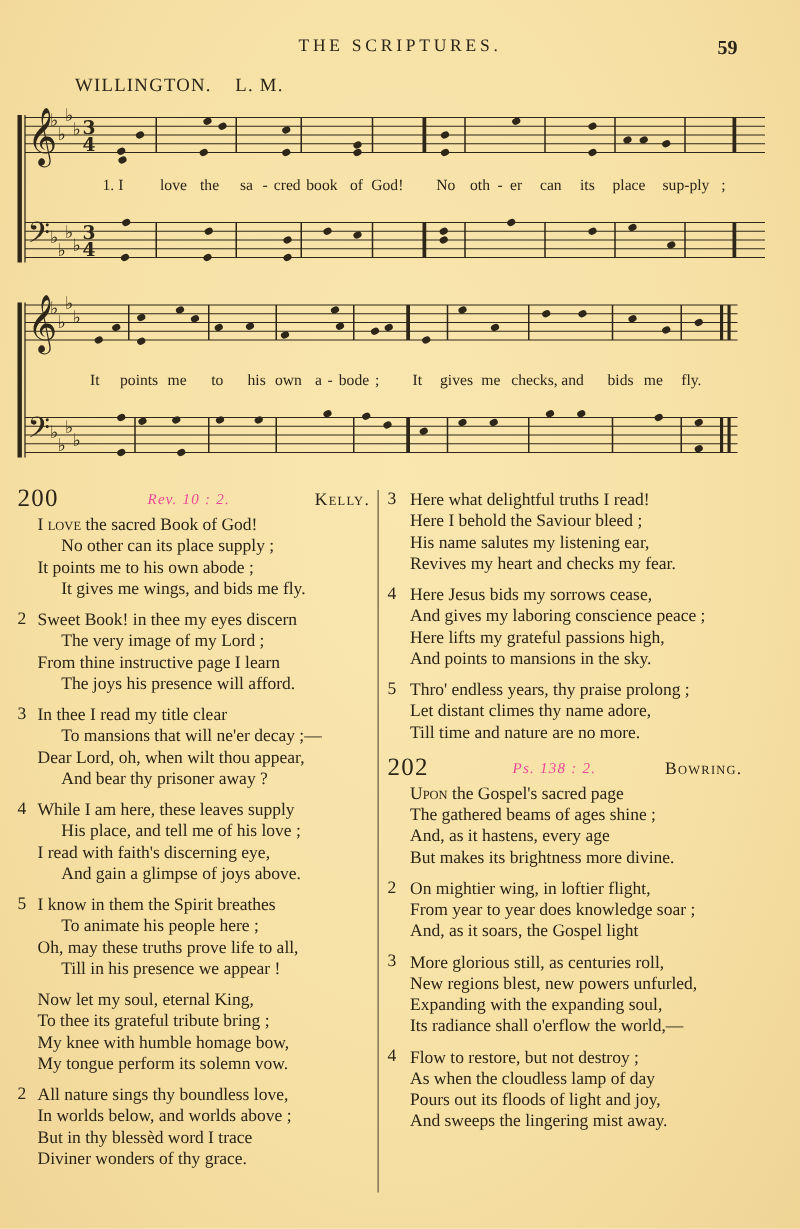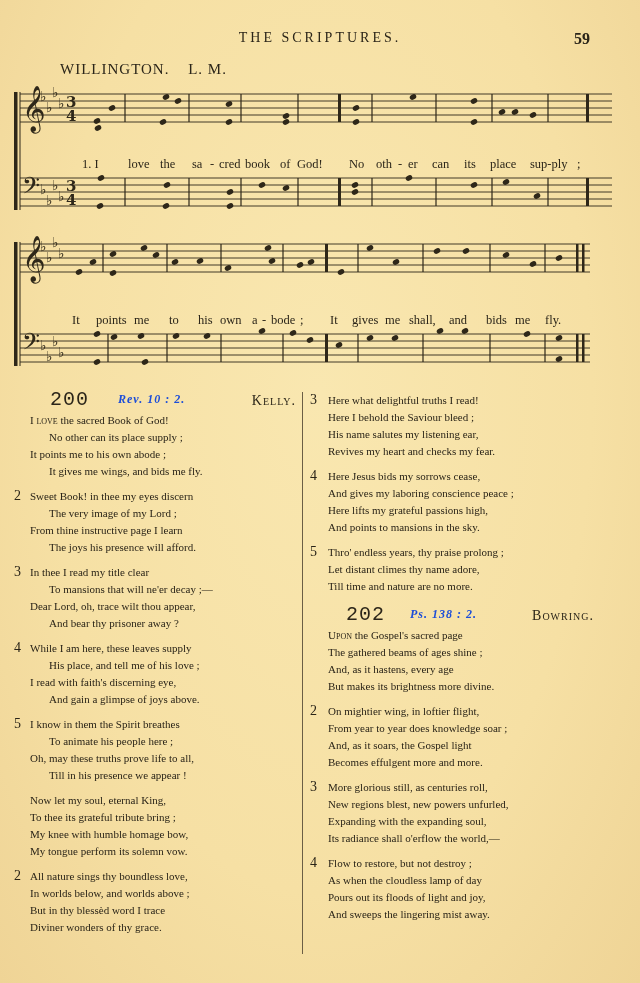--- a/index.html
+++ b/index.html
@@ -22,46 +22,46 @@
     }
     .tune-title {
       position: absolute; top: 61px; left: 60px; font-size: 15px; letter-spacing: 1px; color: #2b2519; font-family: Liberation Serif, serif;
     }
     .tune-title .meter { margin-left: 14px; }
 
     .score { position: absolute; left: 0; }
     .lyric-line {
       position: absolute; font-size: 12.5px; color: #2b2519; white-space: nowrap;
     }
-    .lyric-line span { position: absolute; top: 16px; }
+    .lyric-line span { position: absolute; top: 0; }
 
     
     .col { position: absolute; top: 388px; }
     .col-left { left: 14px; width: 284px; }
     .col-right { left: 310px; width: 316px; }
     .col-divider {
       position: absolute; left: 302px; top: 392px; width: 1px; height: 562px; background: #6b5e45;
     }
 
     .hymn-head { position: relative; height: 24px; }
     .hymn-num {
-      position: absolute; left: 0; top: 0; font-family: Liberation Mono, monospace;
-      font-size: 20px; letter-spacing: 1px; color: #2b2519; margin-left: 36px;
+      position: absolute; left: 0; top: 0; font-family: Liberation Serif, serif;
+      font-size: 20px; letter-spacing: 1px; color: #2b2519;
     }
     .hymn-ref {
-      position: absolute; left: 104px; top: 4px; font-style: italic; font-weight: bold;
-      font-size: 12px; letter-spacing: 1px; color: #1d4ed8;
+      position: absolute; left: 104px; top: 4px; font-style: italic; font-weight: normal;
+      font-size: 12px; letter-spacing: 1px; color: #ec4899;
     }
     .hymn-author {
       position: absolute; right: 2px; top: 5px; font-size: 14px; letter-spacing: 1px;
       font-variant: small-caps; color: #2b2519;
     }
     .verse { position: relative; margin-bottom: 8px; }
     .verse .num { position: absolute; left: 0; top: 0; font-size: 14px; }
-    .line { font-size: 11px; line-height: 17px; white-space: nowrap; color: #2a2418; }
+    .line { font-size: 14px; line-height: 17px; white-space: nowrap; color: #2a2418; }
     .line.l1 { padding-left: 16px; }
     .line.l2 { padding-left: 35px; }
     .line.l3 { padding-left: 16px; }
     .line.l4 { padding-left: 35px; }
     .flat .line.l1, .flat .line.l2, .flat .line.l3, .flat .line.l4 { padding-left: 16px; }
     .col-right .line.l1, .col-right .line.l2, .col-right .line.l3, .col-right .line.l4 { padding-left: 18px; }
     .sc { font-variant: small-caps; }
   </style>
 </head>
 <body>
@@ -297,21 +297,21 @@
     <span style="left:169px">to</span>
     <span style="left:198px">his</span>
     <span style="left:220px">own</span>
     <span style="left:252px">a</span>
     <span style="left:262px">-</span>
     <span style="left:271px">bode</span>
     <span style="left:300px">;</span>
     <span style="left:330px">It</span>
     <span style="left:352px">gives</span>
     <span style="left:385px">me</span>
-    <span style="left:409px">shall,</span>
+    <span style="left:409px">checks,</span>
     <span style="left:449px">and</span>
     <span style="left:486px">bids</span>
     <span style="left:515px">me</span>
     <span style="left:545px">fly.</span>
   </div>
 
   <div class="col-divider"></div>
 
   <div class="col col-left">
 
@@ -330,21 +330,21 @@
       <span class="num">2</span>
       <div class="line l1">Sweet Book! in thee my eyes discern</div>
       <div class="line l2">The very image of my Lord ;</div>
       <div class="line l3">From thine instructive page I learn</div>
       <div class="line l4">The joys his presence will afford.</div>
     </div>
     <div class="verse">
       <span class="num">3</span>
       <div class="line l1">In thee I read my title clear</div>
       <div class="line l2">To mansions that will ne'er decay ;—</div>
-      <div class="line l3">Dear Lord, oh, trace wilt thou appear,</div>
+      <div class="line l3">Dear Lord, oh, when wilt thou appear,</div>
       <div class="line l4">And bear thy prisoner away ?</div>
     </div>
     <div class="verse">
       <span class="num">4</span>
       <div class="line l1">While I am here, these leaves supply</div>
       <div class="line l2">His place, and tell me of his love ;</div>
       <div class="line l3">I read with faith's discerning eye,</div>
       <div class="line l4">And gain a glimpse of joys above.</div>
     </div>
     <div class="verse">
@@ -401,21 +401,20 @@
       <div class="line l1"><span class="sc">Upon</span> <span>the Gospel's sacred page</span></div>
       <div class="line l2">The gathered beams of ages shine ;</div>
       <div class="line l3">And, as it hastens, every age</div>
       <div class="line l4">But makes its brightness more divine.</div>
     </div>
     <div class="verse">
       <span class="num">2</span>
       <div class="line l1">On mightier wing, in loftier flight,</div>
       <div class="line l2">From year to year does knowledge soar ;</div>
       <div class="line l3">And, as it soars, the Gospel light</div>
-      <div class="line l4">Becomes effulgent more and more.</div>
     </div>
     <div class="verse">
       <span class="num">3</span>
       <div class="line l1">More glorious still, as centuries roll,</div>
       <div class="line l2">New regions blest, new powers unfurled,</div>
       <div class="line l3">Expanding with the expanding soul,</div>
       <div class="line l4">Its radiance shall o'erflow the world,—</div>
     </div>
     <div class="verse">
       <span class="num">4</span>

